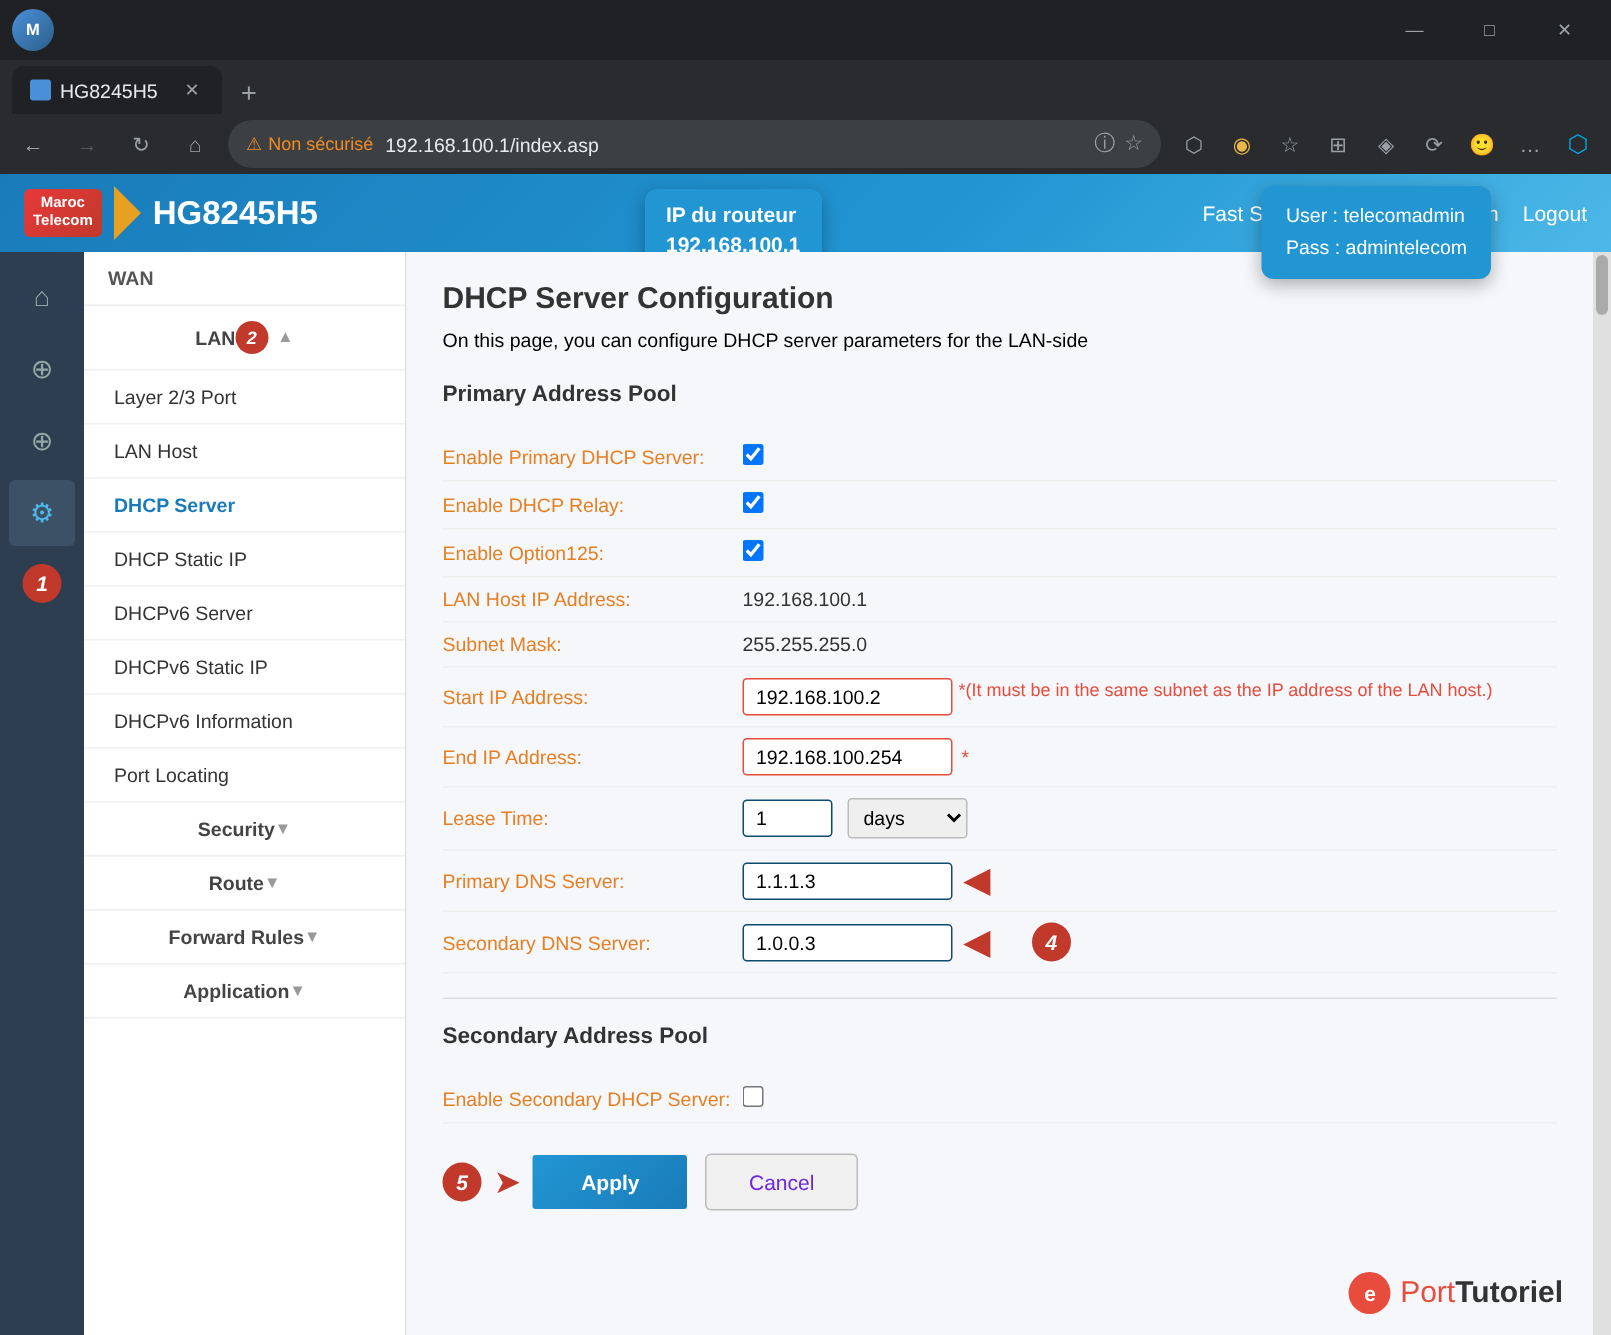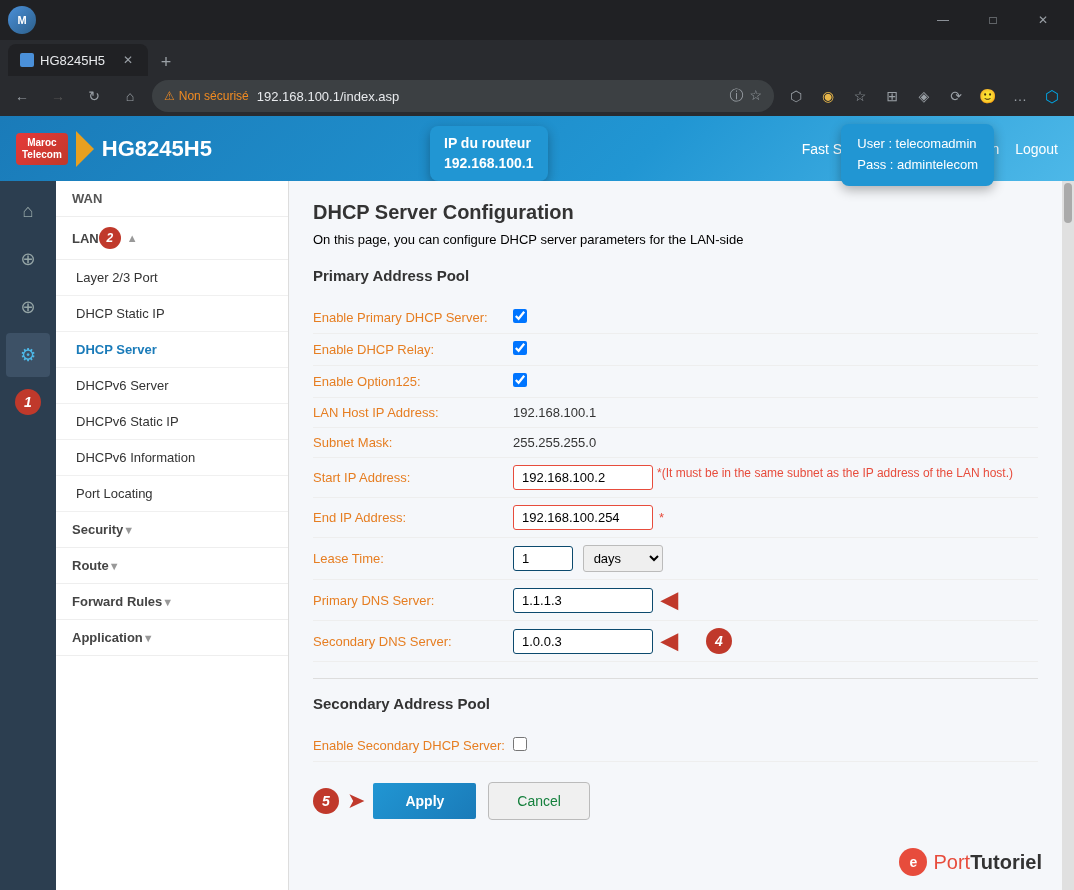--- a/index.html
+++ b/index.html
@@ -49,21 +49,21 @@
     .toolbar-icon { width: 28px; height: 28px; display: flex; align-items: center; justify-content: center; color: #9aa0a6; cursor: pointer; border-radius: 50%; font-size: 14px; }
 
     
     .app-container {
       display: flex; flex-direction: column; height: calc(890px - 116px); background: #f0f0f0;
     }
 
     
     .app-header {
       background: linear-gradient(135deg, #1a7bb9 0%, #2196d3 60%, #4db8e8 100%);
-      height: 65px; display: flex; align-items: center; padding: 0 16px; gap: 16px;
+      height: 52px; display: flex; align-items: center; padding: 0 16px; gap: 16px;
       position: relative;
     }
     .logo-area { display: flex; align-items: center; gap: 8px; }
     .logo-box {
       background: linear-gradient(135deg, #e63939, #c0392b);
       color: white; font-size: 10px; font-weight: bold; padding: 4px 6px;
       border-radius: 4px; line-height: 1.2; text-align: center;
     }
     .logo-arrow {
       width: 0; height: 0;
@@ -106,36 +106,36 @@
     }
     .side-icon {
       width: 44px; height: 44px; display: flex; align-items: center; justify-content: center;
       color: #95a5a6; cursor: pointer; border-radius: 4px; font-size: 18px;
     }
     .side-icon:hover, .side-icon.active { background: #3d5166; color: white; }
     .side-icon.active { color: #4db8e8; }
 
     
     .sidebar-menu {
-      width: 233px; background: white; border-right: 1px solid #ddd; overflow-y: auto;
+      width: 215px; background: white; border-right: 1px solid #ddd; overflow-y: auto;
       font-size: 13px;
     }
     .menu-section-header {
       padding: 10px 16px; font-weight: bold; color: #555; font-size: 13px;
       display: flex; align-items: center; justify-content: space-between;
       border-bottom: 1px solid #eee;
     }
     .menu-item {
       padding: 10px 20px; color: #333; cursor: pointer; border-bottom: 1px solid #f0f0f0;
       transition: background 0.15s;
     }
     .menu-item.active { color: #1a7bb9; font-weight: bold; }
     .menu-category {
       padding: 10px 16px; font-weight: bold; color: #444; font-size: 13px;
-      display: flex; align-items: center; justify-content: flex-start; cursor: pointer;
+      display: flex; align-items: center; justify-content: center; cursor: pointer;
       border-bottom: 1px solid #eee;
     }
     .chevron { font-size: 11px; color: #999; }
 
     
     .main-content {
       flex: 1; padding: 20px 24px; overflow-y: auto; background: #f5f7fa;
       position: relative;
     }
     .page-title { font-size: 20px; font-weight: bold; color: #333; margin-bottom: 8px; }
@@ -160,21 +160,21 @@
     input[type="checkbox"] { width: 14px; height: 14px; cursor: pointer; }
 
     .section-divider { margin: 16px 0; border: none; border-top: 1px solid #ddd; }
 
     .btn-apply {
       background: linear-gradient(135deg, #2196d3, #1a7bb9);
       color: white; border: none; padding: 10px 32px; border-radius: 2px;
       font-size: 14px; cursor: pointer; font-weight: bold;
     }
     .btn-cancel {
-      background: #f0f0f0; color: #15803d; border: 1px solid #bbb;
+      background: #f0f0f0; color: #6d28d9; border: 1px solid #bbb;
       padding: 10px 28px; border-radius: 4px; font-size: 14px; cursor: pointer; margin-left: 12px;
     }
 
     .btn-row { margin-top: 20px; display: flex; align-items: center; }
 
     
     .step-badge {
       display: inline-flex; align-items: center; justify-content: center;
       width: 26px; height: 26px; border-radius: 50%;
       background: #c0392b; color: white; font-size: 14px; font-weight: bold;
@@ -320,24 +320,28 @@
 
           <span class="step-badge" style="font-size:12px;width:22px;height:22px;">
               <em>2</em>
             </span>
           <span class="chevron">▲</span>
         </span>
       </div>
 
       <div>
         <div class="menu-item">Layer 2/3 Port</div>
-        <div class="menu-item">DHCP Static IP</div>
+        <div class="menu-item">
+          <span>LAN Host</span>
+          
+        </div>
         <div class="menu-item active">
           <span>DHCP Server</span>
         </div>
+        <div class="menu-item">DHCP Static IP</div>
         <div class="menu-item">DHCPv6 Server</div>
         <div class="menu-item">DHCPv6 Static IP</div>
         <div class="menu-item">DHCPv6 Information</div>
         <div class="menu-item">Port Locating</div>
       </div>
 
       <div class="menu-category">
         <span>Security</span>
         <span class="chevron">▼</span>
       </div>

